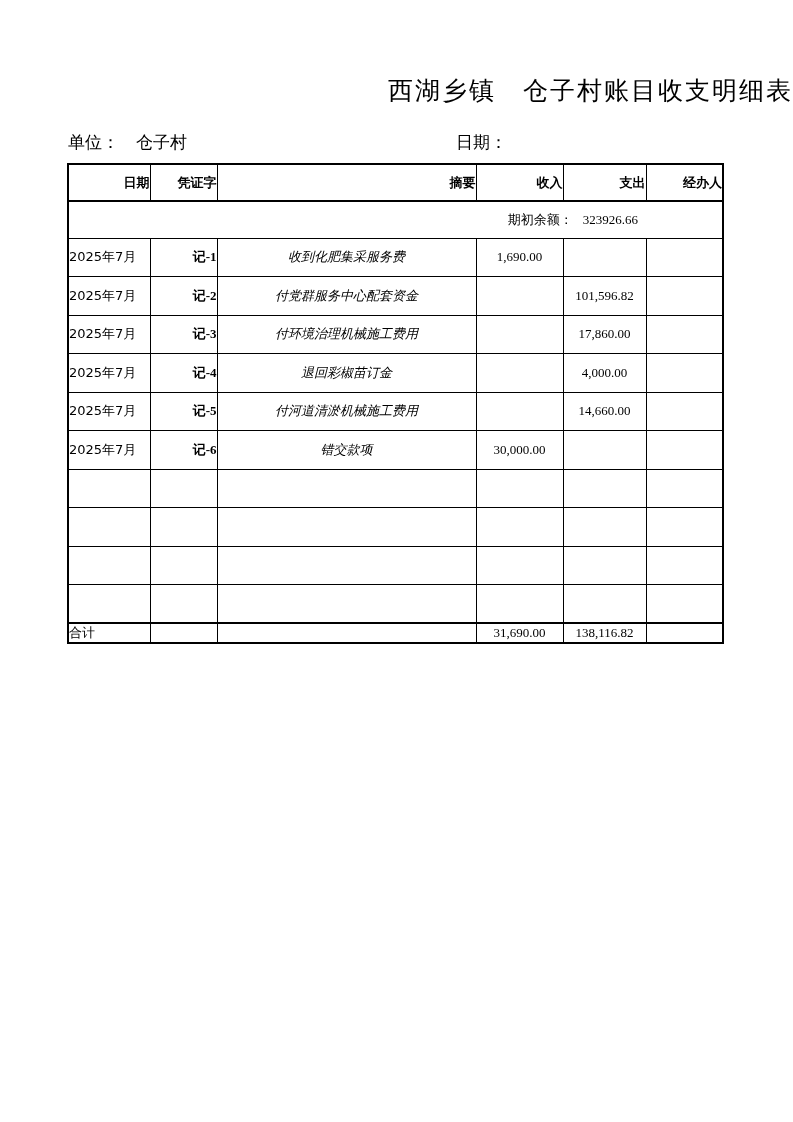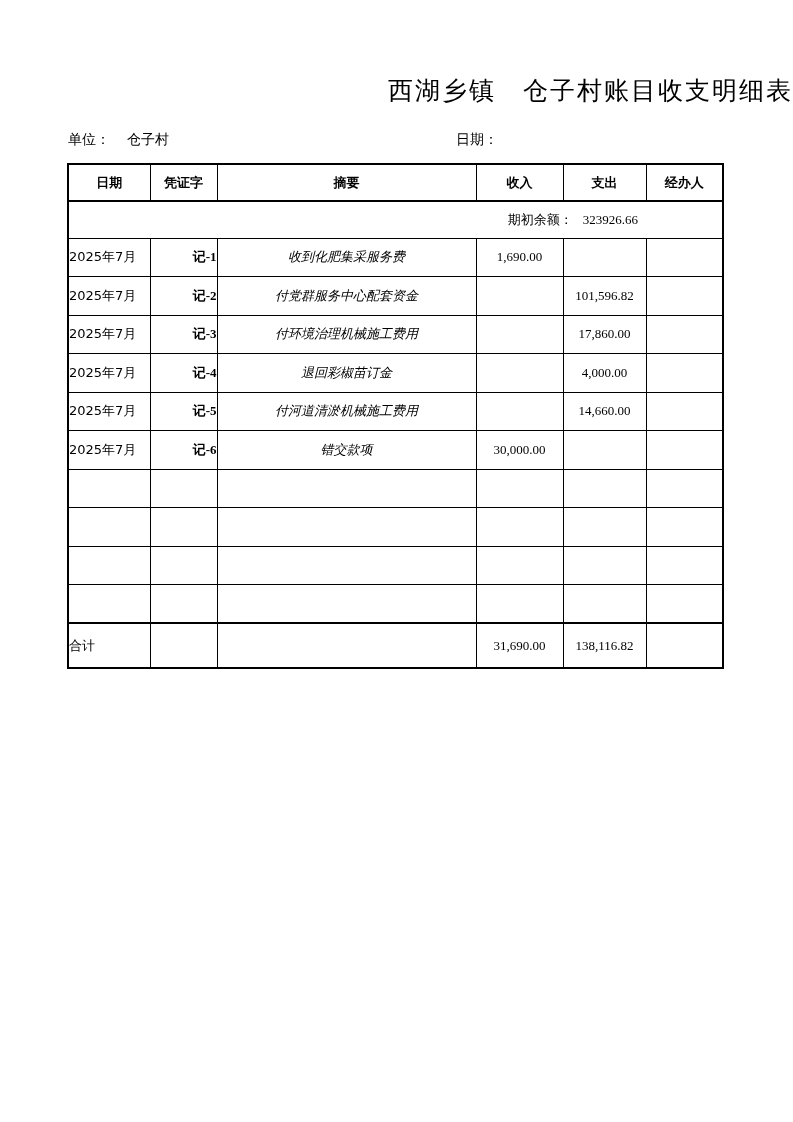--- a/index.html
+++ b/index.html
@@ -25,21 +25,21 @@
     font-family: "Liberation Serif", "DejaVu Serif", serif;
     font-size: 25px;
     font-weight: 400;
     letter-spacing: 2px;
     white-space: pre;
   }
   .meta {
     position: absolute;
     left: 68px; top: 131px;
     width: 654px; height: 18px;
-    font-size: 14px;
+    font-size: 17px;
     font-family: "Liberation Serif", serif;
   }
   .meta .unit-value { margin-left: 17px; }
   .meta .date-label {
     position: absolute;
     left: 388px; top: 0;
   }
   table.ledger {
     position: absolute;
     left: 67px; top: 163px;
@@ -52,21 +52,21 @@
     border: 1px solid #000;
     padding: 0;
     vertical-align: middle;
     font-size: 13px;
     overflow: hidden;
   }
   table.ledger thead tr { height: 37px; }
   table.ledger thead th {
     font-family: "DejaVu Sans", "Liberation Sans", sans-serif;
     font-weight: 700;
-    text-align: center;
+    text-align: right;
     border-bottom: 2px solid #000;
   }
   tr.opening-row { height: 37px; }
   tr.opening-row td, tr.closing-row td {
     text-align: right;
     padding-right: 84px;
     font-family: "Liberation Serif", serif;
   }
   .bal-value { margin-left: 10px; margin-top: 36px; }
   tr.data-row { height: 38.5px; }
@@ -76,21 +76,21 @@
     text-align: left;
     padding-right: 1px;
   }
   td.c-voucher { text-align: right; font-weight: bold; }
   td.c-summary { text-align: center; font-style: italic; }
   td.c-income, td.c-expense {
     text-align: center;
     padding-right: 4px;
   }
   td.c-handler { text-align: center; }
-  tr.total-row { height: 45px; }
+  tr.total-row { height: 20px; }
   tr.total-row td {
     border-top: 2px solid #000;
     border-bottom: 2px solid #000;
   }
   td.c-total-label {
     font-family: "DejaVu Sans", "Liberation Sans", sans-serif;
     font-size: 20px;
     text-align: left;
     padding-left: 2px;
   }

